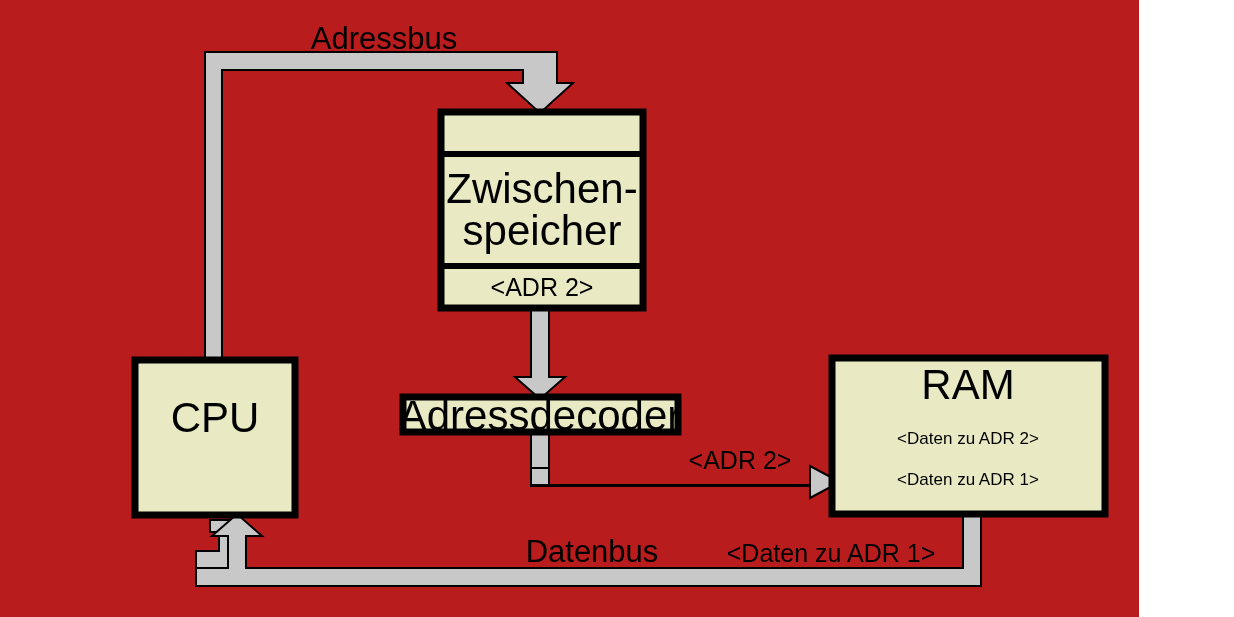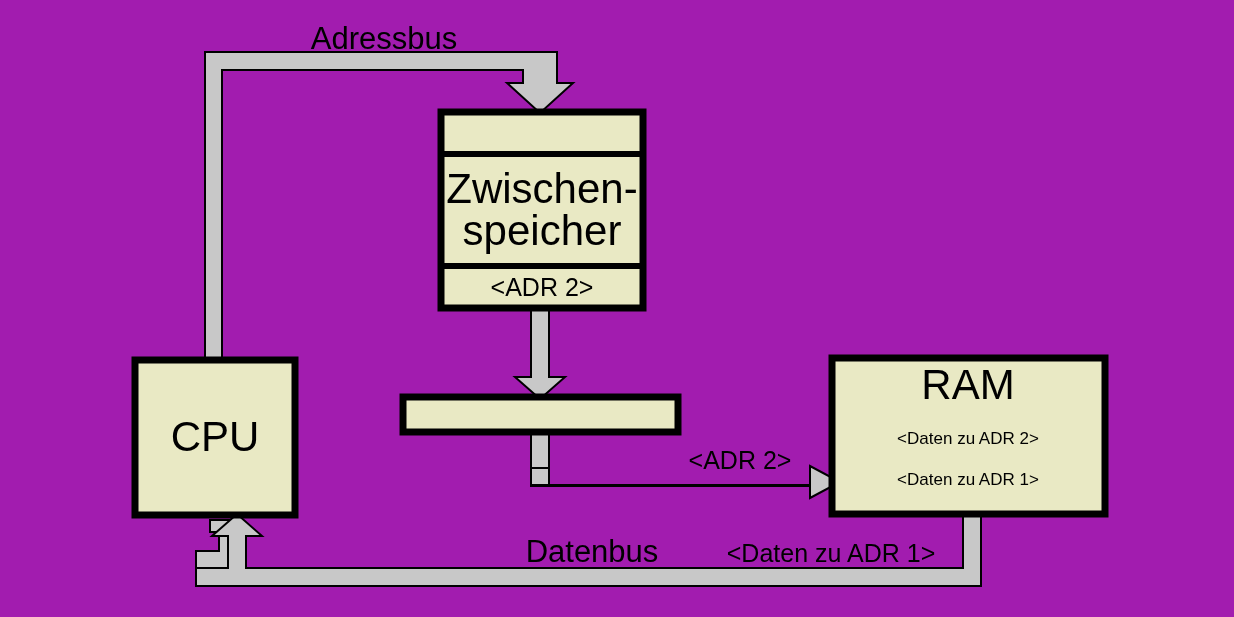--- a/index.html
+++ b/index.html
@@ -5,23 +5,23 @@
   html, body {
     margin: 0;
     padding: 0;
     background: #ffffff;
   }
   body {
     font-family: "Liberation Sans", sans-serif;
   }
   #diagram-root {
     position: relative;
-    width: 1234px;
+    width: 1139px;
     height: 617px;
-    background: #a21caf;
+    background: #b91c1c;
     overflow: hidden;
   }
   #diagram-svg {
     position: absolute;
     left: 0;
     top: 0;
     width: 1234px;
     height: 617px;
   }
   .lbl {
@@ -174,22 +174,23 @@
 
   <div class="lbl lbl-center box-sub" style="left:542px; top:133px;"></div>
 
   <div class="lbl lbl-center box-title" style="left:542px; top:210px; text-align:center;">
     <span class="stack-line">Zwischen-</span>
     <span class="stack-line" style="text-align:center;">speicher</span>
   </div>
 
   <div class="lbl lbl-center adr-tag" style="left:542px; top:287px;">&lt;ADR 2&gt;</div>
 
-  <div class="lbl lbl-center box-title" style="left:215px; top:437px;">CPU</div>
-
+  <div class="lbl lbl-center box-title" style="left:215px; top:418px;">CPU</div>
+
+  <div class="lbl lbl-center box-title" style="left:540px; top:416px;">Adressdecoder</div>
 
   <div class="lbl lbl-center box-title" style="left:968px; top:385px;">RAM</div>
 
   <div class="lbl lbl-center box-sub" style="left:968px; top:438px;">&lt;Daten zu ADR 2&gt;</div>
 
   <div class="lbl lbl-center box-sub" style="left:968px; top:479px;">&lt;Daten zu ADR 1&gt;</div>
 
   <div class="lbl lbl-center flow-label" style="left:740px; top:460px;">&lt;ADR 2&gt;</div>
 
   <div class="lbl lbl-center bus-label" style="left:592px; top:551px;">Datenbus</div>

